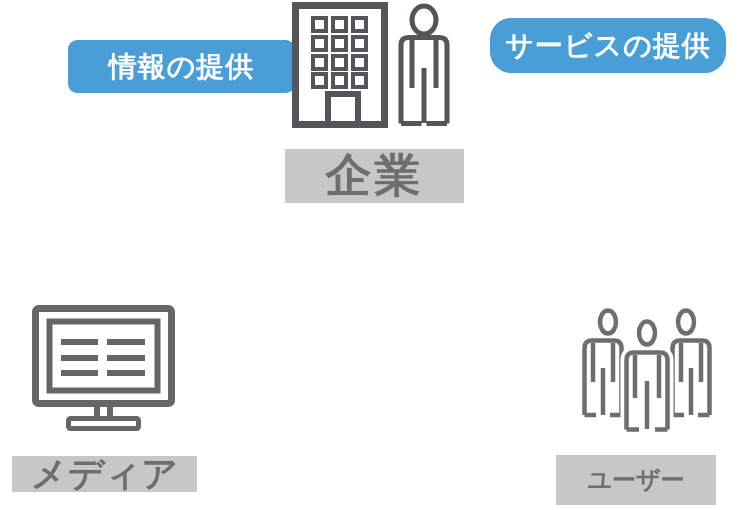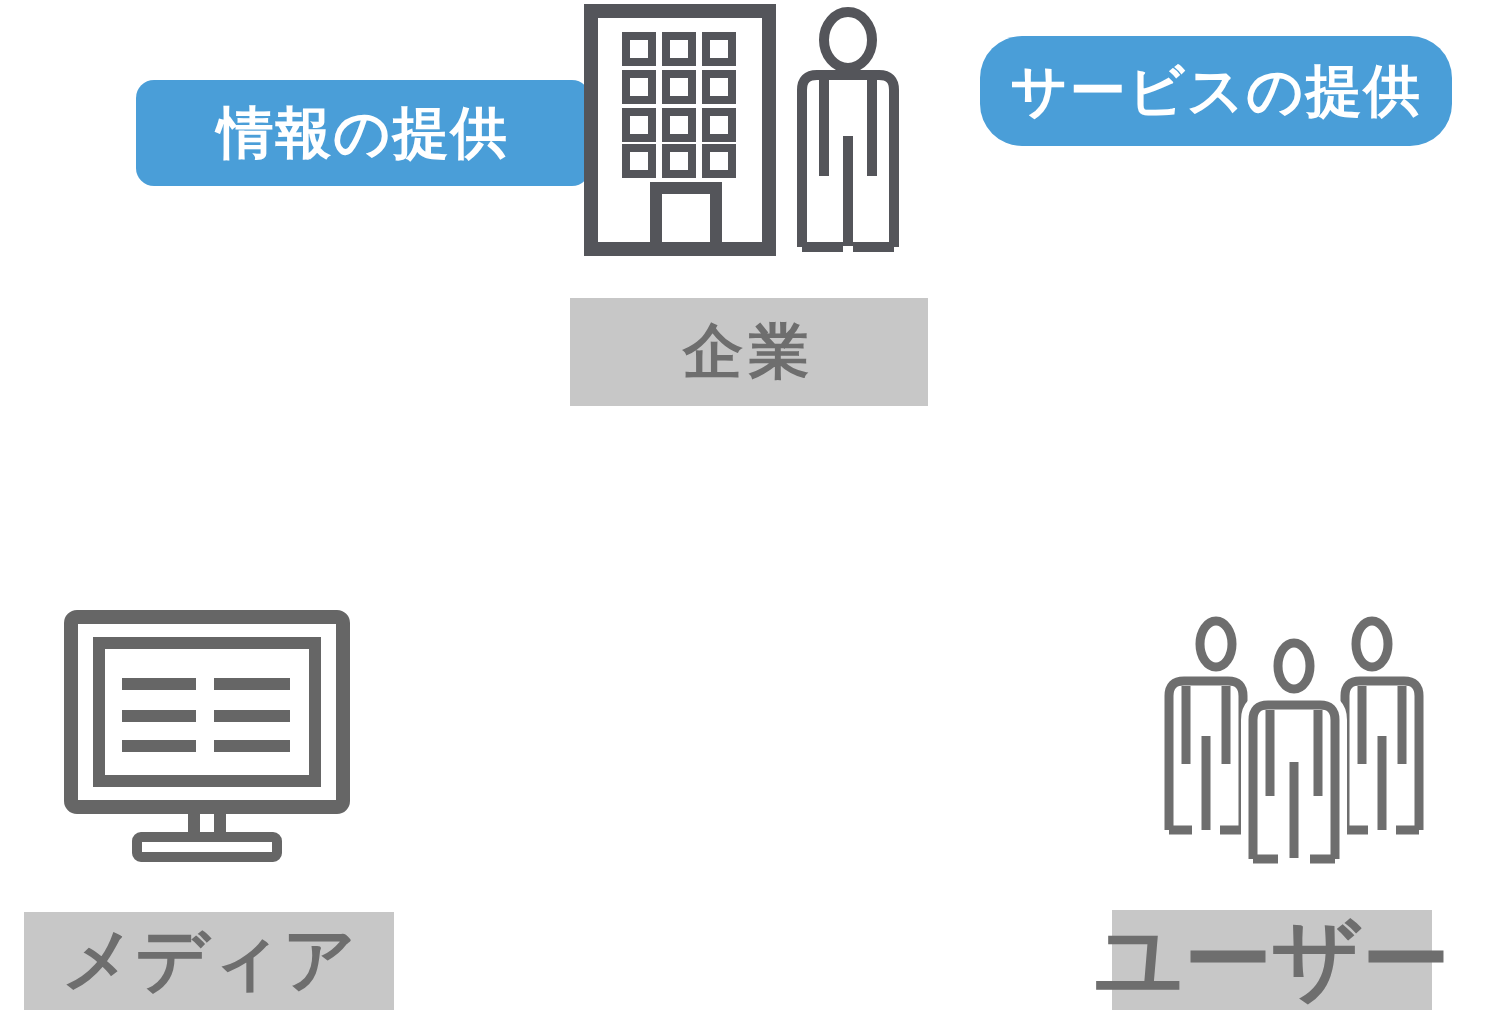--- a/index.html
+++ b/index.html
@@ -19,23 +19,23 @@
   }
   .glabel{
     background:var(--label-bg,#c7c7c7);
     color:var(--label-text,#6e6e6e);
     display:flex;align-items:center;justify-content:center;
     font-weight:600;white-space:nowrap;
   }
   .badge-info{left:68px;top:20px;width:227px;height:53px;margin-top:20px;}
   .badge-service{left:490px;top:18px;width:236px;height:55px;border-radius:21px;}
   .badge-research{left:250px;top:410px;width:260px;height:55px;}
-  .label-company{left:285px;top:149px;width:179px;height:54px;font-size:30px;letter-spacing:3px;}
-  .label-media{left:12px;top:456px;width:185px;height:49px;font-size:36px;}
-  .label-users{left:556px;top:455px;width:160px;height:50px;font-size:44px;}
+  .label-company{left:285px;top:149px;width:179px;height:54px;font-size:46px;letter-spacing:3px;}
+  .label-media{left:12px;top:456px;width:185px;height:36px;font-size:36px;}
+  .label-users{left:556px;top:455px;width:160px;height:50px;font-size:24px;}
   .icon-building{left:292px;top:2px;}
   .icon-person{left:397px;top:2px;}
   .icon-monitor{left:32px;top:305px;}
   .icon-users{left:582px;top:308px;}
   svg{display:block;}
   .stroke-b{stroke:var(--icon-building,#54555a);fill:none;}
   .stroke-m{stroke:var(--icon-monitor,#666666);fill:none;}
   .stroke-u{stroke:var(--icon-users,#6e6e6e);fill:none;}
   .halo{stroke:#ffffff;fill:none;}
   .base-fill{fill:#ffffff;}

